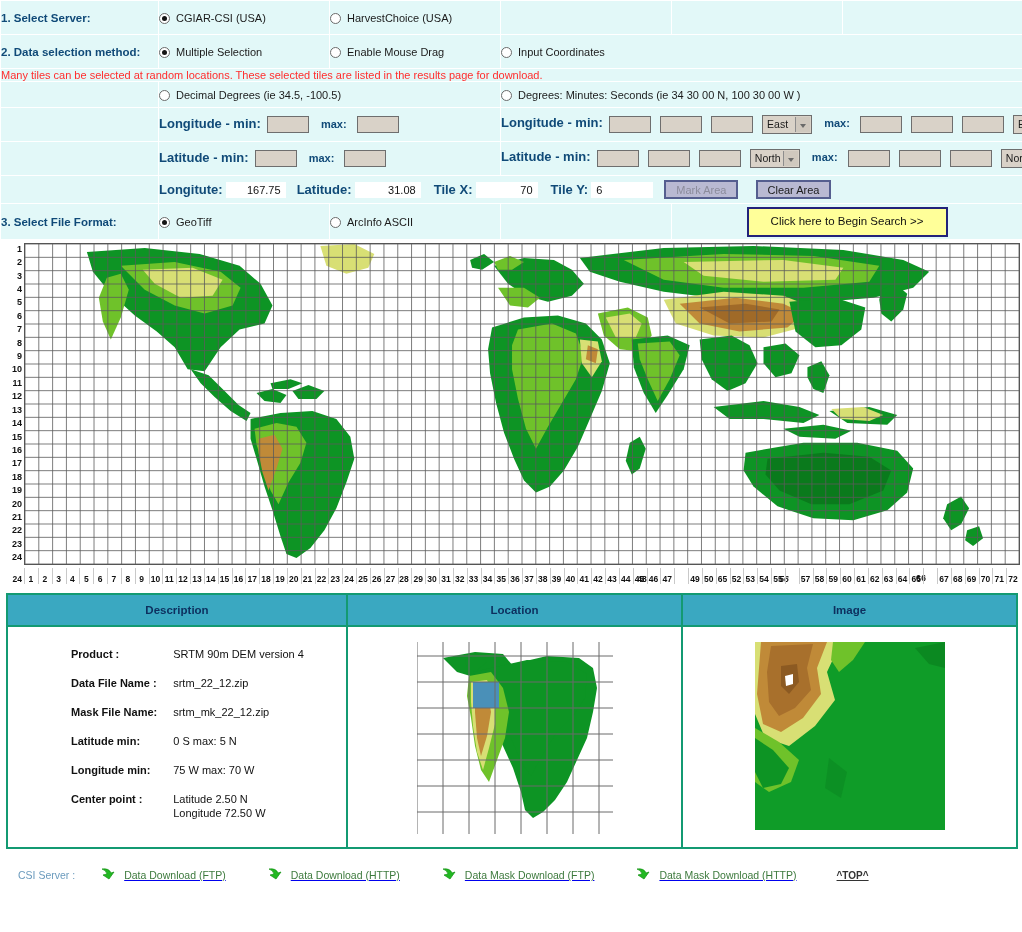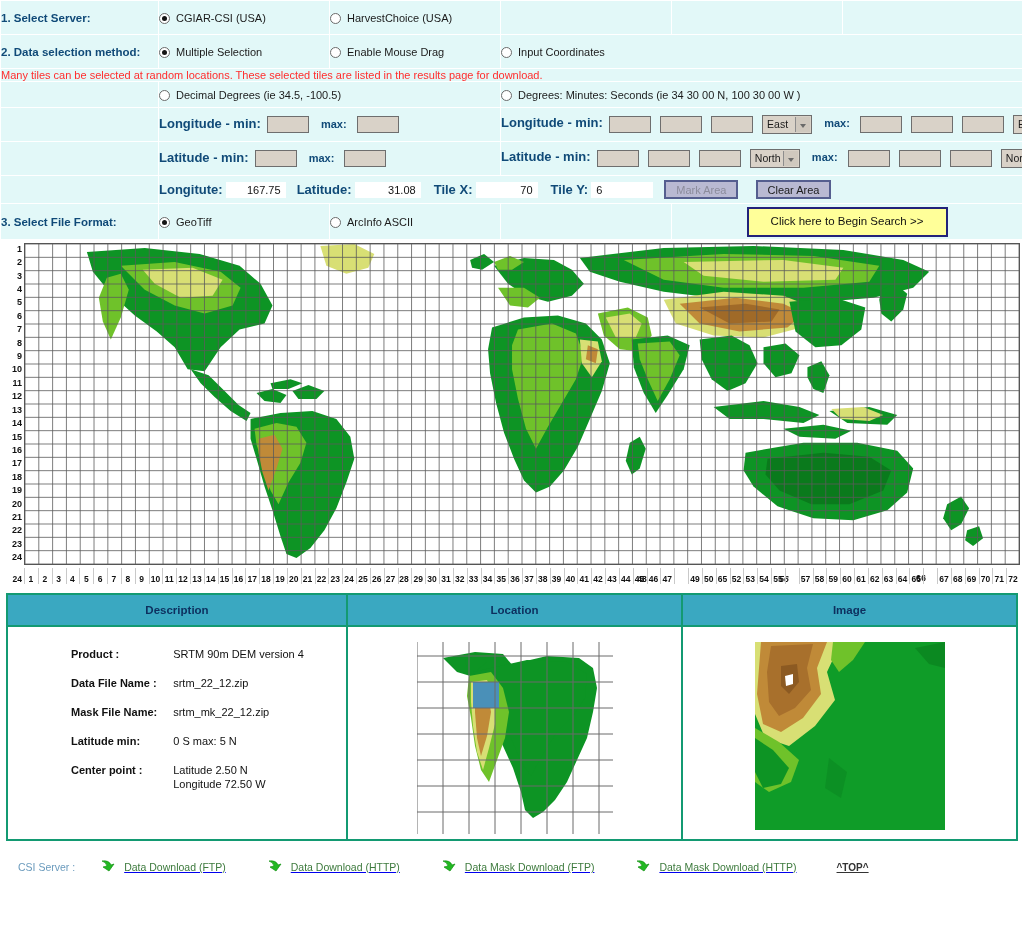--- a/index.html
+++ b/index.html
@@ -562,20 +562,24 @@
               </tr>
         <tr>
           <td class="dl" style="padding-right:14px">Mask File Name:</td>
           <td class="dv">srtm_mk_22_12.zip</td>
               </tr>
         <tr>
           <td class="dl" style="padding-right:14px">Latitude min:</td>
           <td class="dv">0 S   max:  5 N</td>
               </tr>
         <tr>
+          <td class="dl" style="padding-right:14px">Longitude min:</td>
+          <td class="dv">75 W   max:   70 W</td>
+              </tr>
+        <tr>
           <td class="dl" style="padding-right:14px;padding-bottom:0">Center point :</td>
           <td class="dv" style="padding-bottom:0">Latitude 2.50 N</td>
               </tr>
         <tr>
           <td></td>
           <td class="dv">Longitude 72.50 W</td>
               </tr>
       </tbody>
           </table>
     </td>

